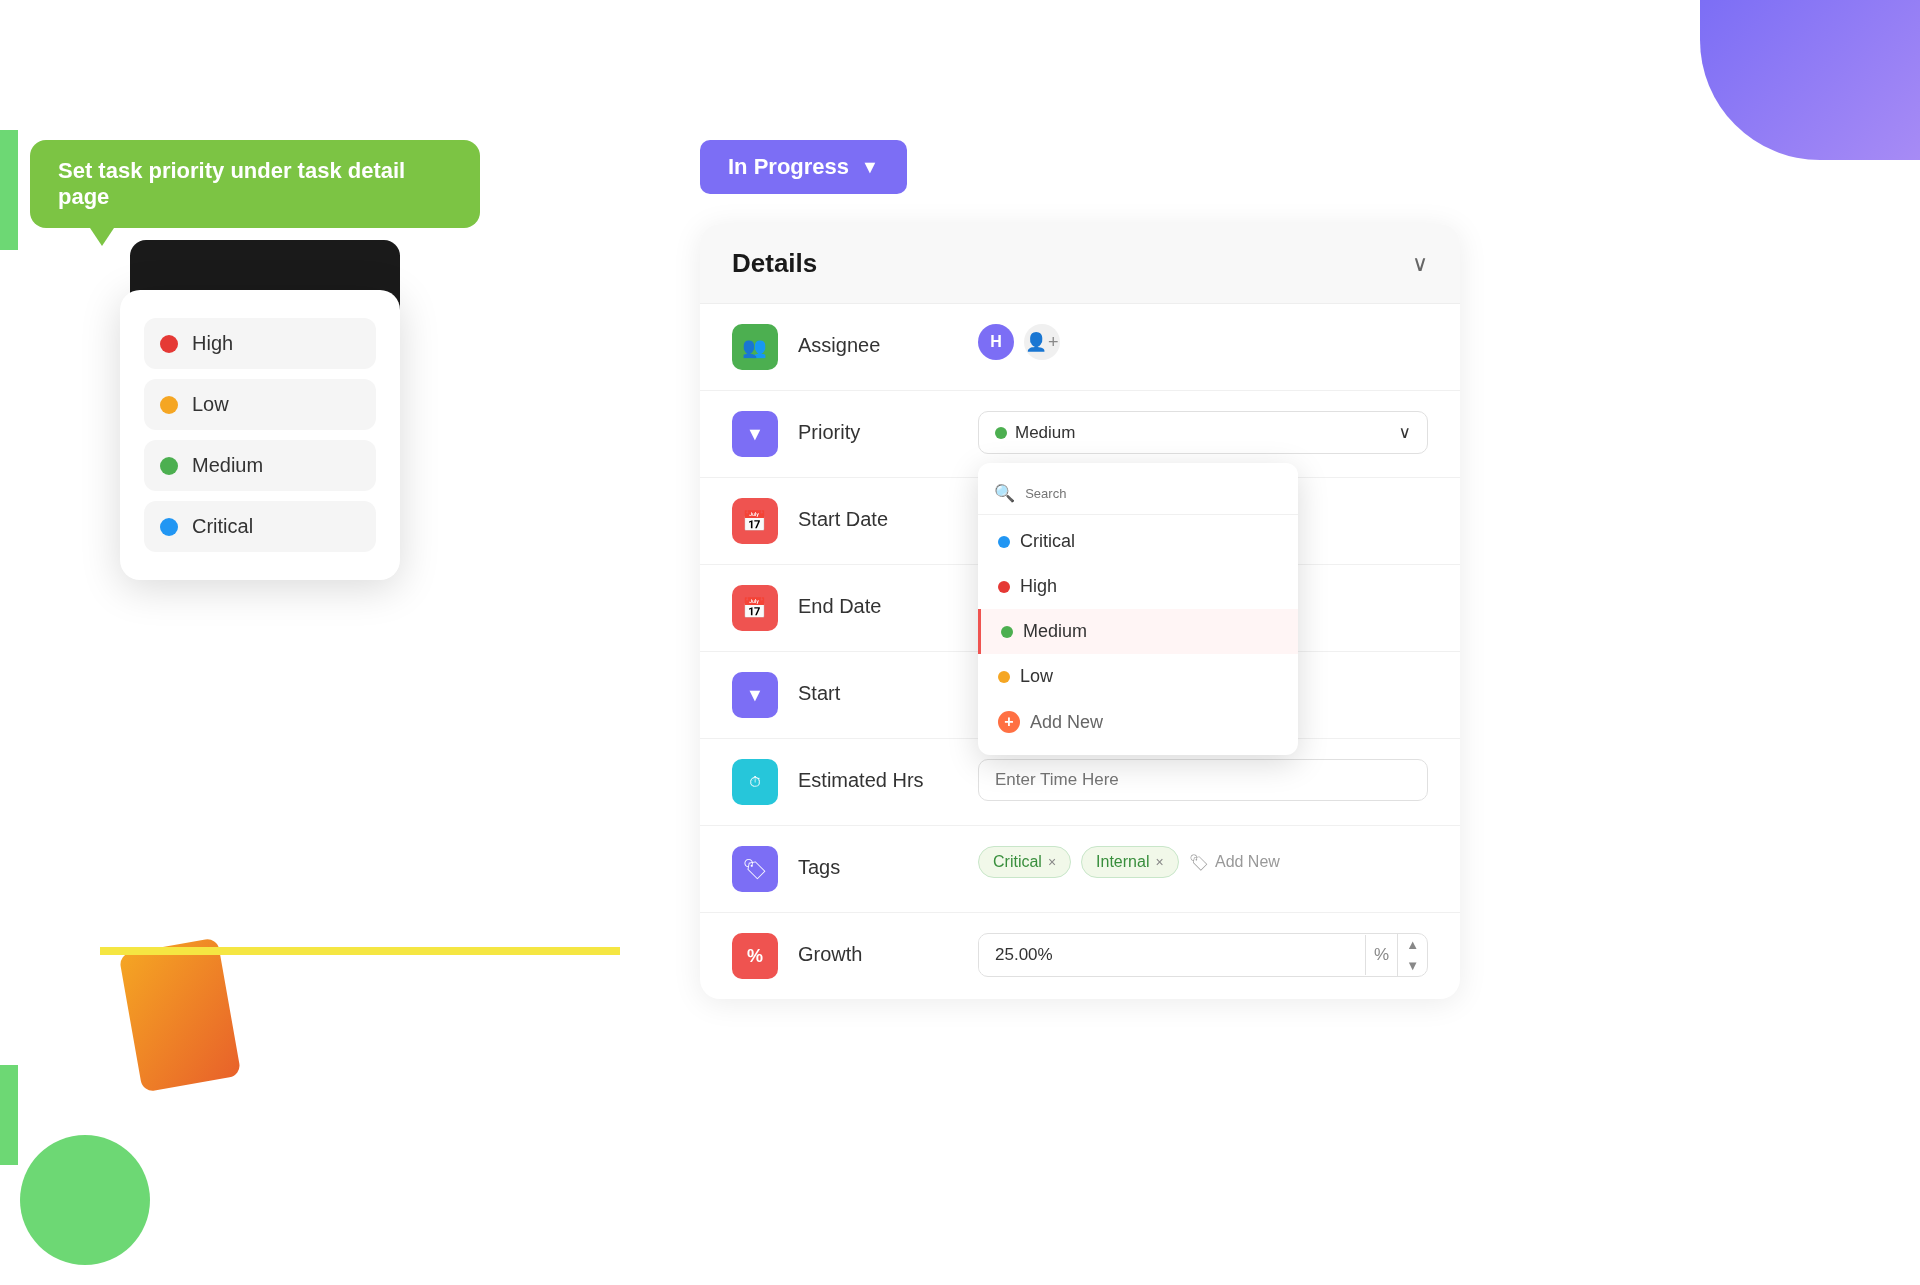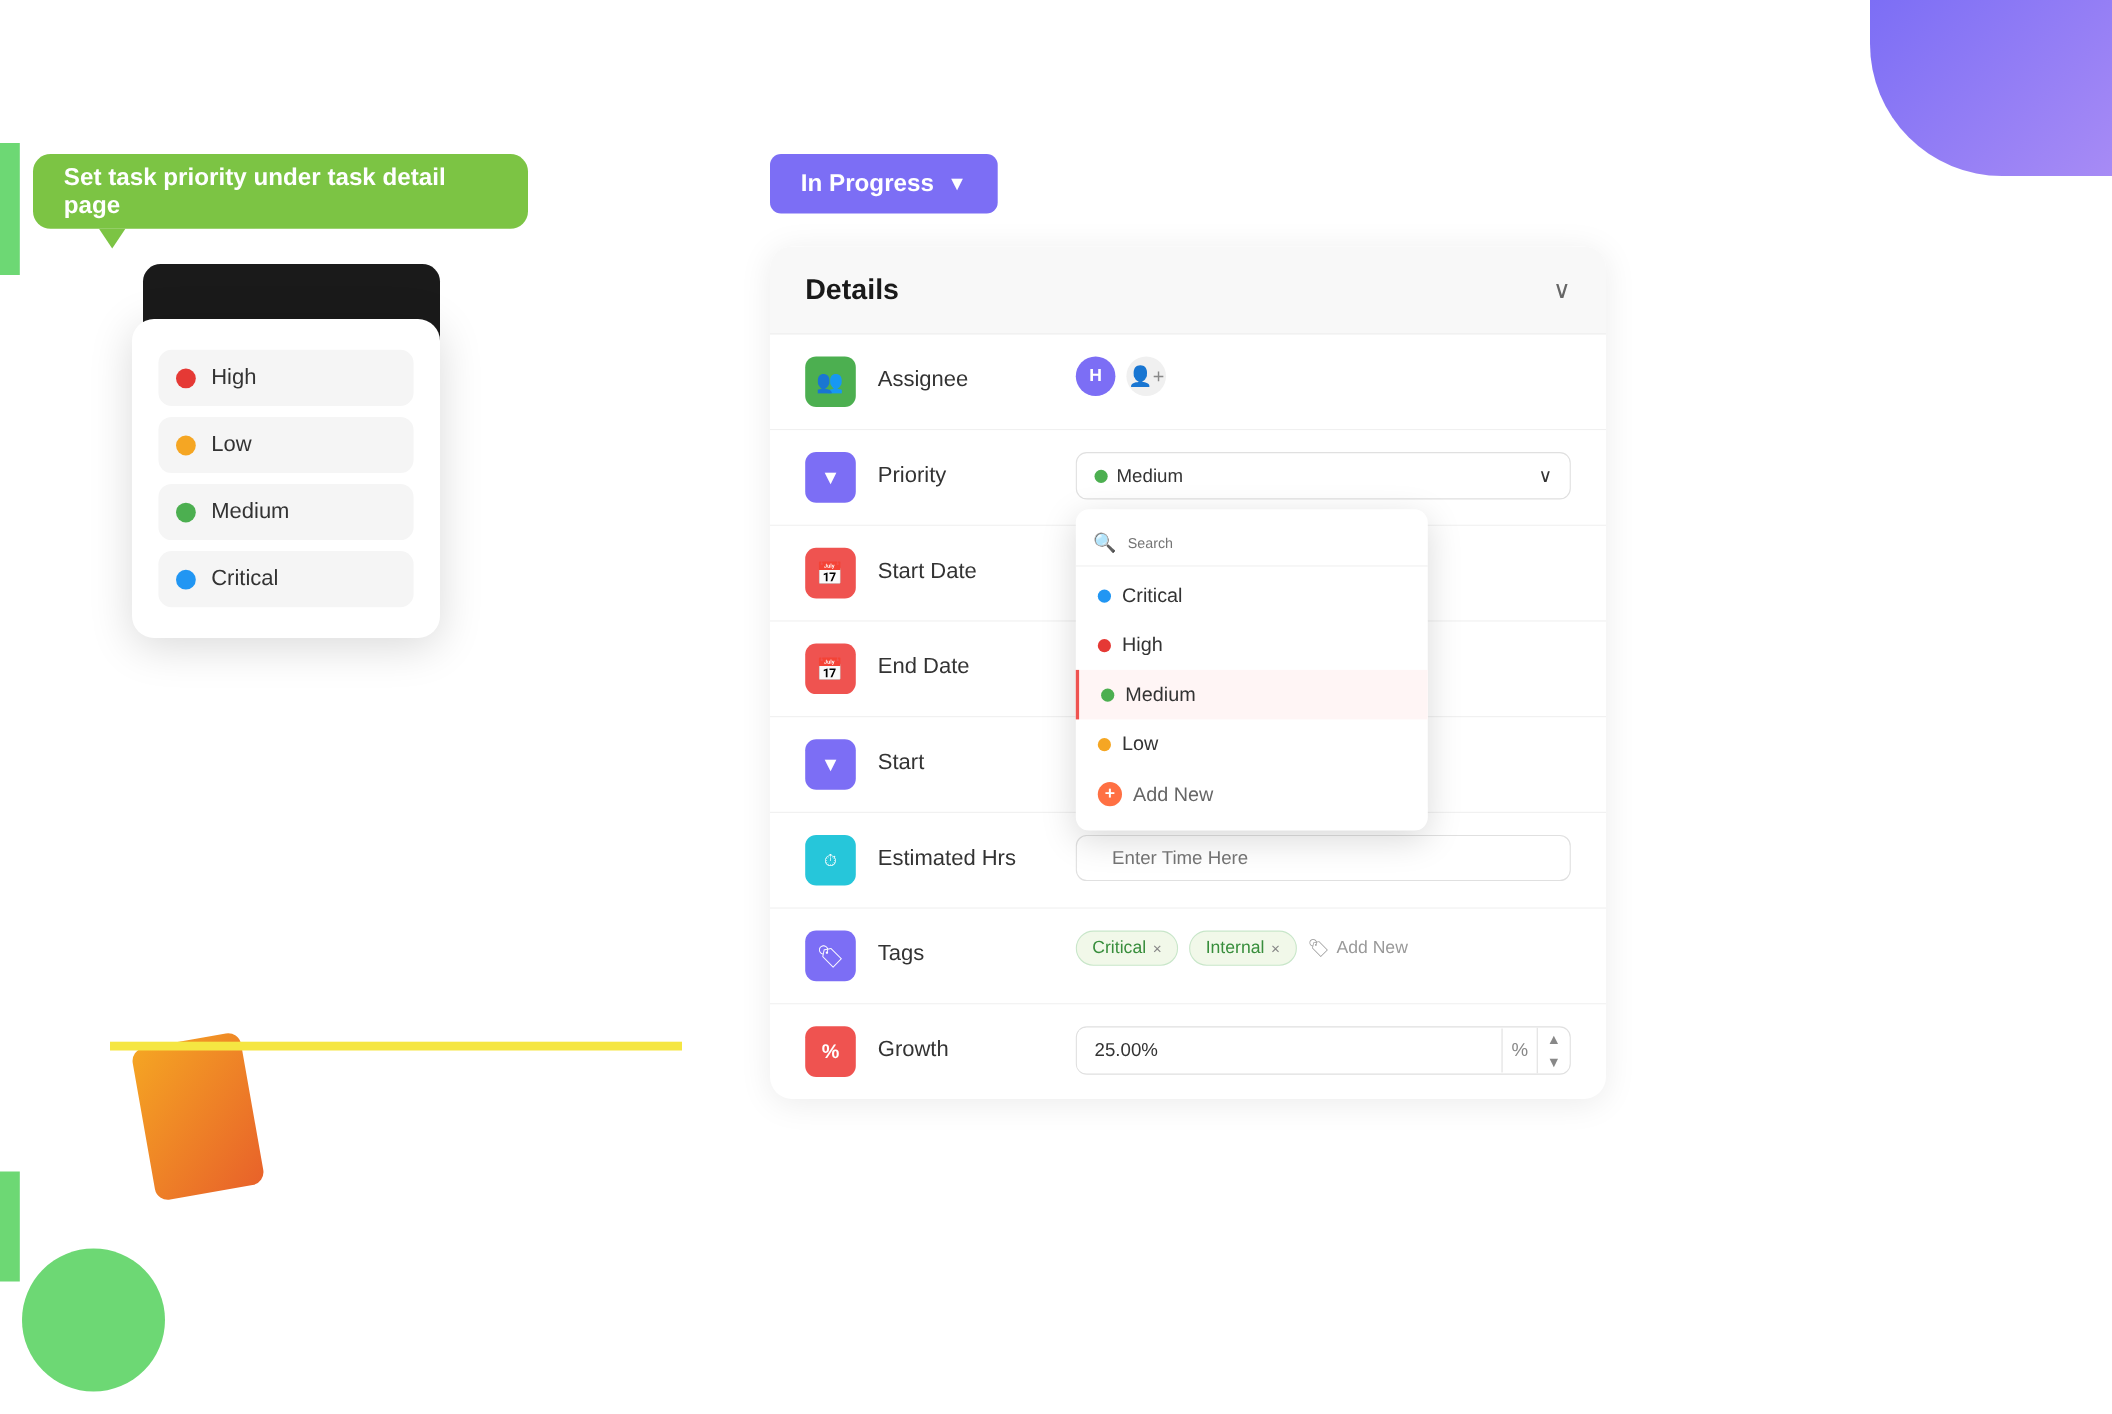--- a/index.html
+++ b/index.html
@@ -69,21 +69,21 @@
     }
 
     
     .tooltip-bubble {
       position: absolute;
       top: 140px; left: 30px;
       background: #7cc444;
       color: white;
       font-size: 22px;
       font-weight: 600;
-      padding: 8px 28px;
+      padding: 18px 28px;
       border-radius: 16px;
       z-index: 10;
       max-width: 450px;
     }
     .tooltip-bubble::after {
       content: '';
       position: absolute;
       bottom: -18px;
       left: 60px;
       border-width: 18px 12px 0;
@@ -317,21 +317,21 @@
       color: white;
       display: flex; align-items: center; justify-content: center;
       font-size: 16px;
       font-weight: 700;
     }
 
     
     .time-input {
       border: 1.5px solid #e0e0e0;
       border-radius: 10px;
-      padding: 10px 32px;
+      padding: 10px 16px;
       font-size: 17px;
       color: #aaa;
       flex: 1;
       background: white;
       outline: none;
     }
 
     
     .tag {
       display: inline-flex;

